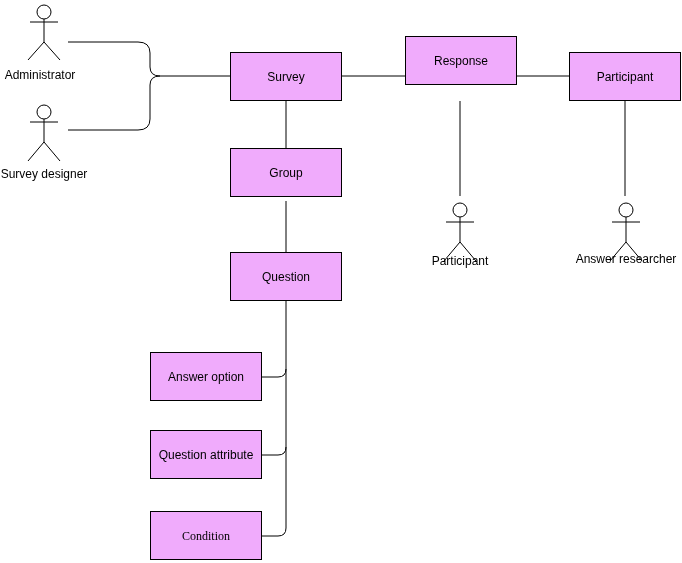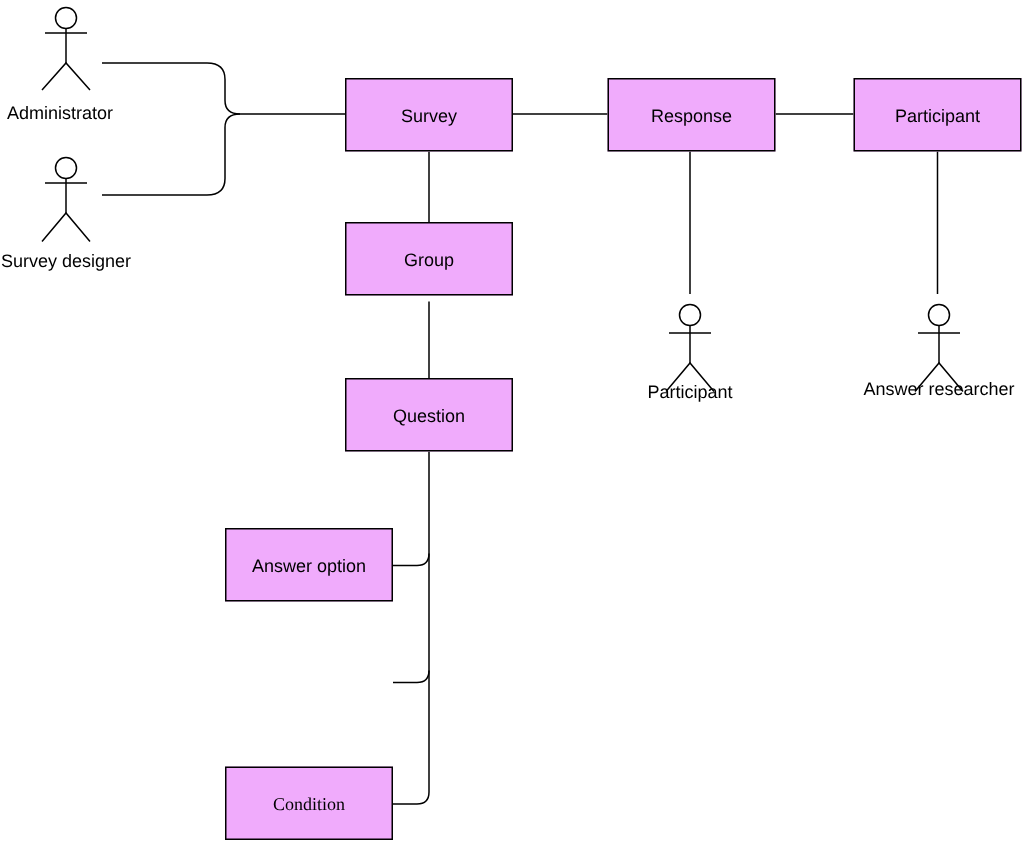--- a/index.html
+++ b/index.html
@@ -40,21 +40,21 @@
   .actor-label {
     position: absolute;
     transform: translateX(-50%);
     font-size: 12px;
     line-height: 14px;
     color: #000000;
     white-space: nowrap;
   }
   
   .n-survey             { left: 230px; top: 52px;  }
-  .n-response           { left: 405px; top: 52px;  }
+  .n-response           { left: 405px; top: 36px;  }
   .n-statistics         { left: 569px; top: 52px;  }
   .n-group              { left: 230px; top: 148px; }
   .n-question           { left: 230px; top: 252px; }
   .n-answer-option      { left: 150px; top: 352px; }
   .n-question-attribute { left: 150px; top: 430px; }
   .n-condition          { left: 150px; top: 511px; font-family: Liberation Serif, serif; }
   
   .a-administrator      { left: 40px;  top: 68px;  }
   .a-survey-designer    { left: 44px;  top: 167px; }
   .a-participant        { left: 460px; top: 254px; }
@@ -108,20 +108,21 @@
       <path d="M 610 261 L 626 242 L 642 261"></path>
     </g>
   </svg>
 
   <div class="node n-survey">Survey</div>
   <div class="node n-response">Response</div>
   <div class="node n-statistics">Participant</div>
   <div class="node n-group">Group</div>
   <div class="node n-question">Question</div>
   <div class="node n-answer-option">Answer option</div>
+  <div class="node n-question-attribute">Question attribute</div>
   <div class="node n-condition">Condition</div>
 
   <div class="actor-label a-administrator">Administrator</div>
   <div class="actor-label a-survey-designer">Survey designer</div>
   <div class="actor-label a-participant">Participant</div>
   <div class="actor-label a-market-researcher">Answer researcher</div>
 
 </div>
 
 </body></html>

